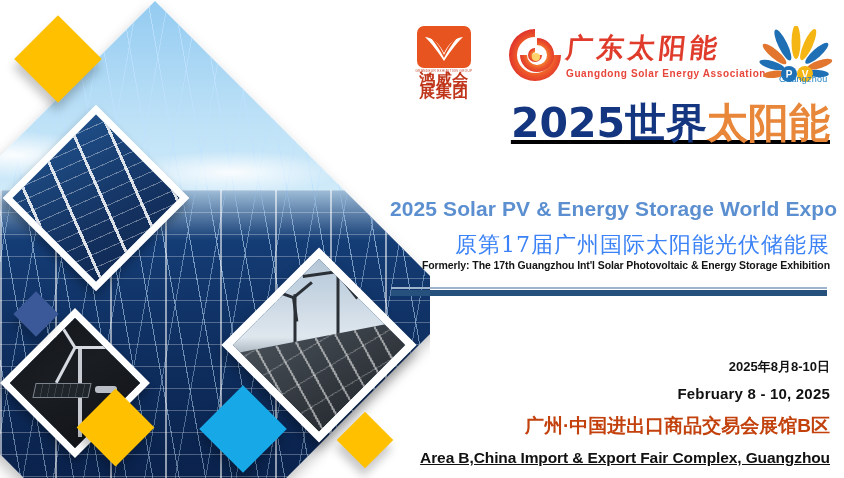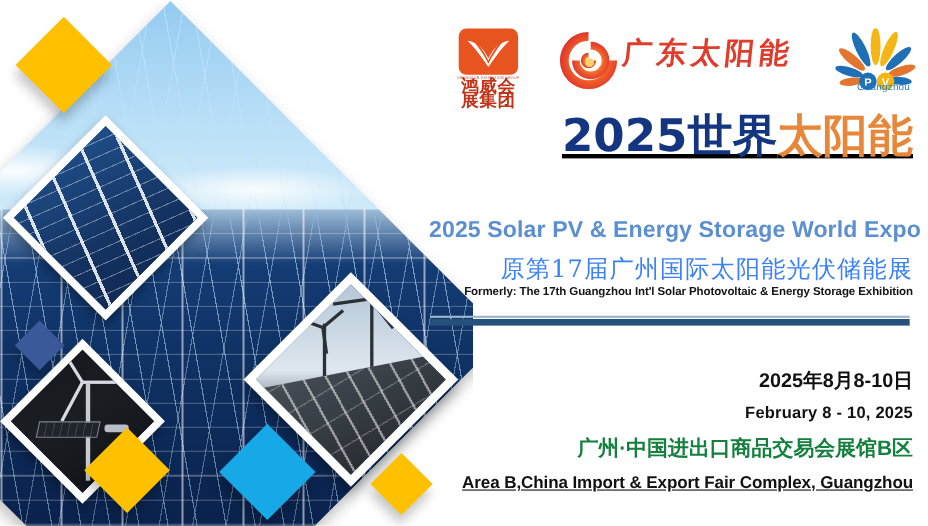--- a/index.html
+++ b/index.html
@@ -166,23 +166,23 @@
     font-size:10.5px;font-weight:bold;color:#141414;letter-spacing:-.1px;white-space:nowrap;
   }
 
   
   #divider{position:absolute;left:1px;top:287px;width:436px;}
   #divider .thin{height:2px;background:#9db4cc;}
   #divider .thick{height:6px;background:#27517D;margin-top:1px;}
 
   
   #footer-block{position:absolute;right:14px;top:334px;width:440px;text-align:right;}
-  #date-cn{font-size:18px;font-weight:bold;color:#111;letter-spacing:0px;white-space:nowrap;}
+  #date-cn{font-size:13px;font-weight:bold;color:#111;letter-spacing:0px;white-space:nowrap;margin-top:24px;}
   #date-en{font-size:15px;font-weight:bold;color:#111;margin-top:9px;letter-spacing:.2px;white-space:nowrap;}
-  #venue-cn{font-size:19px;font-weight:bold;color:#15803d;margin-top:11px;letter-spacing:0px;white-space:nowrap;text-align:right;}
+  #venue-cn{font-size:19px;font-weight:bold;color:#c2410c;margin-top:11px;letter-spacing:0px;white-space:nowrap;text-align:right;}
   #venue-en{font-size:15.5px;font-weight:bold;color:#111;margin-top:10px;letter-spacing:-.1px;white-space:nowrap;text-decoration:underline;}
 </style>
 </head>
 <body>
 
 <div id="poster">
 
   <div id="collage">
 
     <div class="diamond" id="big-rhombus">
@@ -252,20 +252,21 @@
                 <stop offset="100%" stop-color="#E0352B"></stop>
               </radialGradient>
             </defs>
             <path d="M27 1 A26 26 0 1 0 53 27 L45 27 A18 18 0 1 1 27 9 Z" fill="url(#sg)"></path>
             <path d="M29 10 A17 17 0 1 1 12 27 L19 27 A10 10 0 1 0 29 17 Z" fill="url(#sg)"></path>
             <path d="M27 20 A7 7 0 1 0 34 27 L29.5 27 A2.5 2.5 0 1 1 27 24.5 Z" fill="url(#sg)"></path>
             <circle cx="28" cy="29" r="4" fill="#FFD36B"></circle>
           </svg>
         </div>
         <div class="cn">广东太阳能</div>
+        <div class="en">Guangdong Solar Energy Association</div>
       </div>
 
       <div id="logo-pv">
         <svg width="96" height="62" viewBox="0 0 96 62">
           <g transform="translate(48,46)">
             <ellipse cx="0" cy="-30" rx="4.5" ry="17" fill="#F5B614"></ellipse>
             <ellipse cx="0" cy="-30" rx="4.5" ry="17" fill="#1F6FB5" transform="rotate(-26)"></ellipse>
             <ellipse cx="0" cy="-28" rx="4.3" ry="15" fill="#E2762F" transform="rotate(-50)"></ellipse>
             <ellipse cx="0" cy="-25" rx="4" ry="13" fill="#1F6FB5" transform="rotate(-74)"></ellipse>
             <ellipse cx="0" cy="-22" rx="3.6" ry="11" fill="#E2762F" transform="rotate(-96)"></ellipse>

